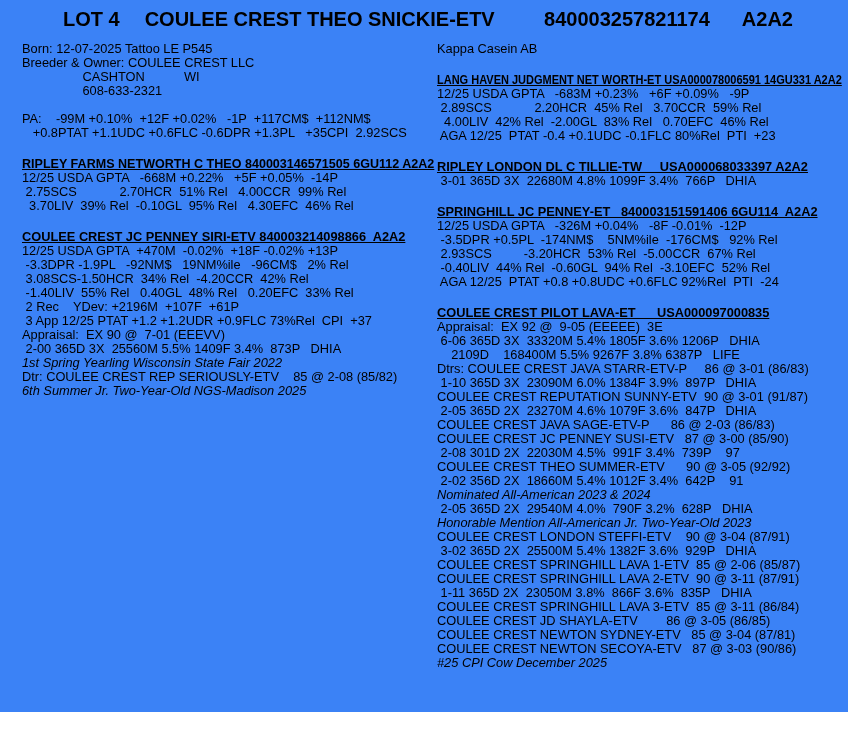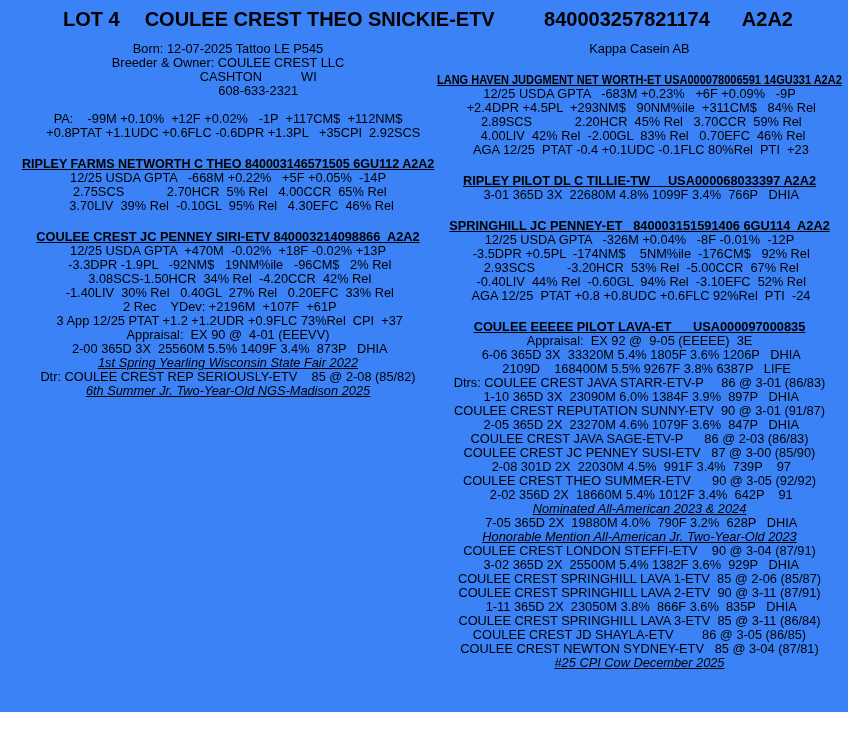--- a/index.html
+++ b/index.html
@@ -12,26 +12,26 @@
 
   .title-row {
     position:absolute; left:63px; right:55px; top:8px;
     display:flex; align-items:baseline;
     font-weight:bold; font-size:20px; white-space:pre;
   }
   .title-name { margin-left:25px; }
   .title-reg  { margin-left:auto;text-align:center; }
   .title-beta { margin-left:32px; }
 
-  .col { position:absolute; top:42px; font-size:12.8px; line-height:14px;text-align:center; }
+  .col { position:absolute; top:42px; font-size:12.8px; line-height:14px; }
   .col-left  { left:22px;  width:412px; }
   .col-right { left:437px; width:405px; }
 
   .line { white-space:pre; height:14px; overflow:visible; }
-  .it { font-style:italic;text-decoration:underline; }
+  .it { font-style:italic; }
 
   .pa-block { margin-top:14px; }
   .section { margin-top:17px; }
   .heading {
     font-weight:bold; text-decoration:underline;
     display:inline-block; white-space:pre;
   }
 </style>
 </head>
 <body>
@@ -53,86 +53,86 @@
         <div class="line">                 608-633-2321</div>
       </div>
     <div id="left-pa" class="pa-block">
         <div class="line">PA:    -99M +0.10%  +12F +0.02%   -1P  +117CM$  +112NM$</div>
         <div class="line">   +0.8PTAT +1.1UDC +0.6FLC -0.6DPR +1.3PL   +35CPI  2.92SCS</div>
       </div>
     <div id="left-sections">
         <div class="section">
           <div class="line"><span class="heading" style="transform-origin: left center; transform: scaleX(0.980952);">RIPLEY FARMS NETWORTH C THEO 840003146571505 6GU112 A2A2</span></div>
           <div class="line">12/25 USDA GPTA   -668M +0.22%   +5F +0.05%  -14P</div>
-          <div class="line"> 2.75SCS            2.70HCR  5% Rel   4.00CCR  65% Rel</div>
+          <div class="line"> 2.75SCS            2.70HCR  51% Rel   4.00CCR  99% Rel</div>
           <div class="line">  3.70LIV  39% Rel  -0.10GL  95% Rel   4.30EFC  46% Rel</div>
         </div>
         <div class="section">
           <div class="line"><span class="heading">COULEE CREST JC PENNEY SIRI-ETV 840003214098866  A2A2</span></div>
           <div class="line">12/25 USDA GPTA  +470M  -0.02%  +18F -0.02% +13P</div>
           <div class="line"> -3.3DPR -1.9PL   -92NM$   19NM%ile   -96CM$   2% Rel</div>
           <div class="line"> 3.08SCS-1.50HCR  34% Rel  -4.20CCR  42% Rel</div>
-          <div class="line"> -1.40LIV  30% Rel   0.40GL  27% Rel   0.20EFC  33% Rel</div>
+          <div class="line"> -1.40LIV  55% Rel   0.40GL  48% Rel   0.20EFC  33% Rel</div>
           <div class="line"> 2 Rec    YDev: +2196M  +107F  +61P</div>
           <div class="line"> 3 App 12/25 PTAT +1.2 +1.2UDR +0.9FLC 73%Rel  CPI  +37</div>
-          <div class="line">Appraisal:  EX 90 @  4-01 (EEEVV)</div>
+          <div class="line">Appraisal:  EX 90 @  7-01 (EEEVV)</div>
           <div class="line"> 2-00 365D 3X  25560M 5.5% 1409F 3.4%  873P   DHIA</div>
           <div class="line it">1st Spring Yearling Wisconsin State Fair 2022</div>
           <div class="line">Dtr: COULEE CREST REP SERIOUSLY-ETV    85 @ 2-08 (85/82)</div>
           <div class="line it">6th Summer Jr. Two-Year-Old NGS-Madison 2025</div>
         </div>
       </div>
   </div>
 
   <div class="col col-right">
     <div class="line">Kappa Casein AB</div>
     <div id="right-sections">
         <div class="section">
           <div class="line"><span class="heading" style="transform-origin: left center; transform: scaleX(0.859873);">LANG HAVEN JUDGMENT NET WORTH-ET USA000078006591 14GU331 A2A2</span></div>
           <div class="line">12/25 USDA GPTA   -683M +0.23%   +6F +0.09%   -9P</div>
-          <div class="line"> +2.4DPR +4.5PL  +293NM$   90NM%ile  +311CM$   84% Rel</div>
           <div class="line"> 2.89SCS            2.20HCR  45% Rel   3.70CCR  59% Rel</div>
           <div class="line">  4.00LIV  42% Rel  -2.00GL  83% Rel   0.70EFC  46% Rel</div>
           <div class="line"> AGA 12/25  PTAT -0.4 +0.1UDC -0.1FLC 80%Rel  PTI  +23</div>
         </div>
         <div class="section">
-          <div class="line"><span class="heading">RIPLEY PILOT DL C TILLIE-TW     USA000068033397 A2A2</span></div>
+          <div class="line"><span class="heading">RIPLEY LONDON DL C TILLIE-TW     USA000068033397 A2A2</span></div>
           <div class="line"> 3-01 365D 3X  22680M 4.8% 1099F 3.4%  766P   DHIA</div>
         </div>
         <div class="section">
           <div class="line"><span class="heading">SPRINGHILL JC PENNEY-ET   840003151591406 6GU114  A2A2</span></div>
           <div class="line">12/25 USDA GPTA   -326M +0.04%   -8F -0.01%  -12P</div>
           <div class="line"> -3.5DPR +0.5PL  -174NM$    5NM%ile  -176CM$   92% Rel</div>
           <div class="line"> 2.93SCS         -3.20HCR  53% Rel  -5.00CCR  67% Rel</div>
           <div class="line"> -0.40LIV  44% Rel  -0.60GL  94% Rel  -3.10EFC  52% Rel</div>
           <div class="line"> AGA 12/25  PTAT +0.8 +0.8UDC +0.6FLC 92%Rel  PTI  -24</div>
         </div>
         <div class="section">
-          <div class="line"><span class="heading">COULEE EEEEE PILOT LAVA-ET      USA000097000835</span></div>
+          <div class="line"><span class="heading">COULEE CREST PILOT LAVA-ET      USA000097000835</span></div>
           <div class="line">Appraisal:  EX 92 @  9-05 (EEEEE)  3E</div>
           <div class="line"> 6-06 365D 3X  33320M 5.4% 1805F 3.6% 1206P   DHIA</div>
           <div class="line">    2109D    168400M 5.5% 9267F 3.8% 6387P   LIFE</div>
           <div class="line">Dtrs: COULEE CREST JAVA STARR-ETV-P     86 @ 3-01 (86/83)</div>
           <div class="line"> 1-10 365D 3X  23090M 6.0% 1384F 3.9%  897P   DHIA</div>
           <div class="line">COULEE CREST REPUTATION SUNNY-ETV  90 @ 3-01 (91/87)</div>
           <div class="line"> 2-05 365D 2X  23270M 4.6% 1079F 3.6%  847P   DHIA</div>
           <div class="line">COULEE CREST JAVA SAGE-ETV-P      86 @ 2-03 (86/83)</div>
           <div class="line">COULEE CREST JC PENNEY SUSI-ETV   87 @ 3-00 (85/90)</div>
           <div class="line"> 2-08 301D 2X  22030M 4.5%  991F 3.4%  739P    97</div>
           <div class="line">COULEE CREST THEO SUMMER-ETV      90 @ 3-05 (92/92)</div>
           <div class="line"> 2-02 356D 2X  18660M 5.4% 1012F 3.4%  642P    91</div>
           <div class="line it">Nominated All-American 2023 &amp; 2024</div>
-          <div class="line"> 7-05 365D 2X  19880M 4.0%  790F 3.2%  628P   DHIA</div>
+          <div class="line"> 2-05 365D 2X  29540M 4.0%  790F 3.2%  628P   DHIA</div>
           <div class="line it">Honorable Mention All-American Jr. Two-Year-Old 2023</div>
           <div class="line">COULEE CREST LONDON STEFFI-ETV    90 @ 3-04 (87/91)</div>
           <div class="line"> 3-02 365D 2X  25500M 5.4% 1382F 3.6%  929P   DHIA</div>
           <div class="line">COULEE CREST SPRINGHILL LAVA 1-ETV  85 @ 2-06 (85/87)</div>
           <div class="line">COULEE CREST SPRINGHILL LAVA 2-ETV  90 @ 3-11 (87/91)</div>
           <div class="line"> 1-11 365D 2X  23050M 3.8%  866F 3.6%  835P   DHIA</div>
           <div class="line">COULEE CREST SPRINGHILL LAVA 3-ETV  85 @ 3-11 (86/84)</div>
           <div class="line">COULEE CREST JD SHAYLA-ETV        86 @ 3-05 (86/85)</div>
           <div class="line">COULEE CREST NEWTON SYDNEY-ETV   85 @ 3-04 (87/81)</div>
+          <div class="line">COULEE CREST NEWTON SECOYA-ETV   87 @ 3-03 (90/86)</div>
           <div class="line it">#25 CPI Cow December 2025</div>
         </div>
       </div>
   </div>
 
 </div>
 
 </body></html>

